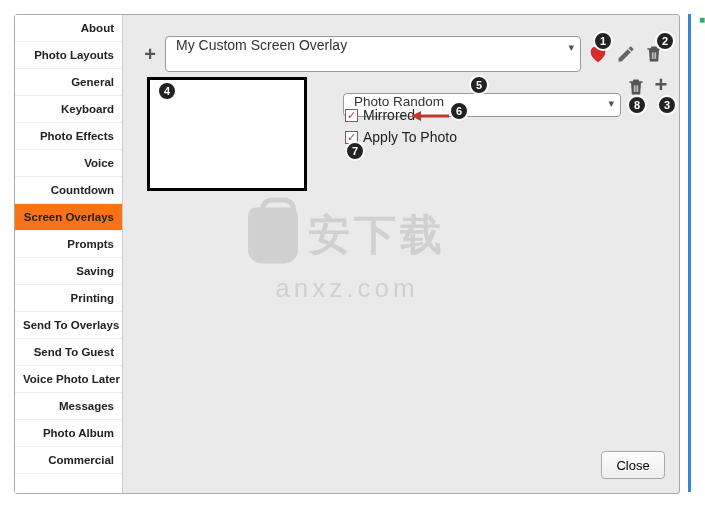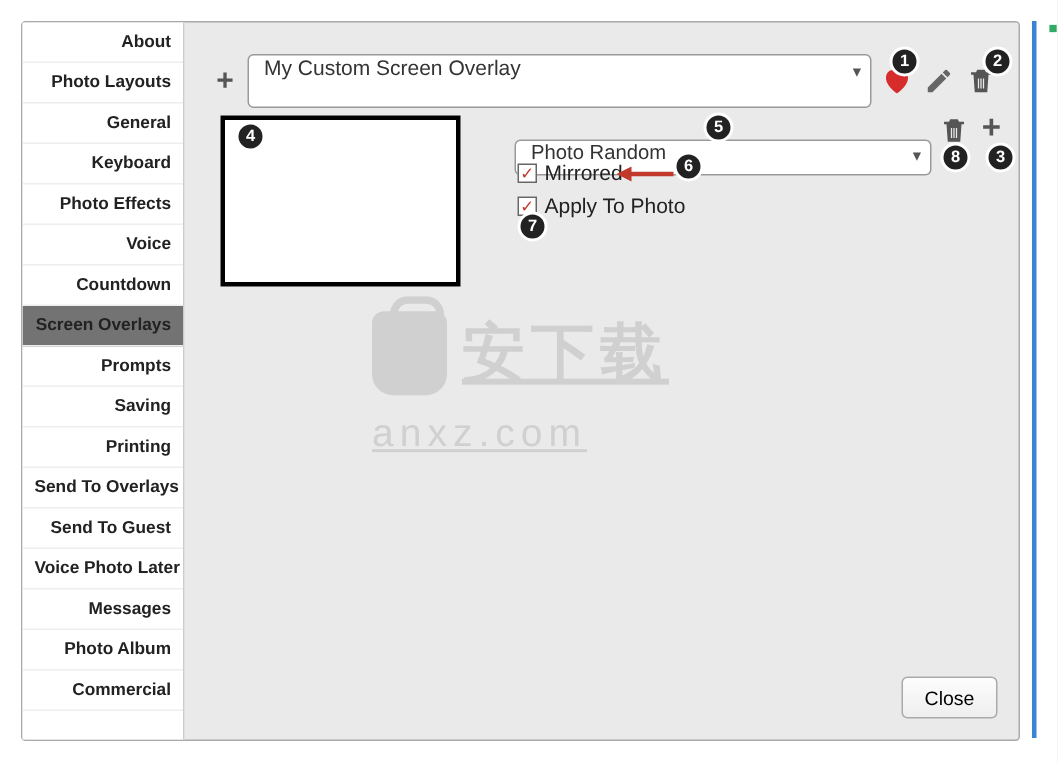--- a/index.html
+++ b/index.html
@@ -1,20 +1,20 @@
 <!DOCTYPE html>
 <html><head>
 <meta charset="utf-8">
 <style>
 * { box-sizing: border-box; margin: 0; padding: 0; }
 body { font-family: Arial, sans-serif; font-size: 13px; background: #fff; width: 705px; height: 510px; position: relative; overflow: hidden; }
 .window { position: absolute; left: 14px; top: 14px; width: 666px; height: 480px; background: #eaeaea; border: 1px solid #aaa; border-radius: 3px; }
 .sidebar { position: absolute; left: 0; top: 0; width: 108px; height: 100%; background: #fff; border-right: 1px solid #ccc; overflow: hidden; }
 .sidebar-item { padding: 7px 8px; font-size: 11.5px; font-weight: bold; color: #222; cursor: pointer; white-space: nowrap; border-bottom: 1px solid #eee; text-align: right; }
-.sidebar-item.selected { background: #737373; }
+.sidebar-item.selected { background: #f97316; }
 .content { position: absolute; left: 108px; top: 0; right: 0; bottom: 0; }
 .top-row { position: absolute; left: 18px; top: 26px; right: 14px; height: 26px; display: flex; align-items: center; gap: 6px; }
 .plus-icon { width: 18px; height: 18px; display: flex; align-items: center; justify-content: center; color: #555; font-size: 20px; font-weight: bold; cursor: pointer; }
 .overlay-select { flex: 1; height: 36px; background: #fff; border: 1px solid #999; border-radius: 4px; padding: 0 22px 0 10px; font-size: 14px; color: #333; position: relative; cursor: pointer; }
 .overlay-select::after { content: '▾'; position: absolute; right: 6px; top: 4px; font-size: 11px; color: #555; }
 .heart-icon svg { width: 22px; height: 22px; }
 .pencil-icon svg { width: 20px; height: 20px; }
 .trash-icon svg { width: 20px; height: 22px; }
 .icon-btn { cursor: pointer; display: flex; align-items: center; justify-content: center; width: 22px; height: 22px; }
 .preview-box { position: absolute; left: 24px; top: 62px; width: 160px; height: 114px; background: #fff; border: 3px solid #000; }
@@ -22,21 +22,21 @@
 .source-select::after { content: '▾'; position: absolute; right: 6px; top: 3px; font-size: 11px; color: #555; }
 .src-trash { position: absolute; left: 502px; top: 61px; }
 .src-plus { position: absolute; left: 528px; top: 60px; width: 20px; height: 20px; font-size: 22px; font-weight: bold; color: #555; cursor: pointer; display: flex; align-items: center; justify-content: center; }
 .check-row { position: absolute; left: 222px; display: flex; align-items: center; gap: 5px; font-size: 14px; color: #222; }
 .check-row.r1 { top: 92px; }
 .check-row.r2 { top: 114px; }
 .checkbox { width: 13px; height: 13px; border: 1px solid #666; background: #fff; display: inline-flex; align-items: center; justify-content: center; font-size: 11px; color: #c0392b; cursor: pointer; }
 .arrow { position: absolute; left: 288px; top: 94px; }
 .callout { position: absolute; width: 20px; height: 20px; border-radius: 50%; background: #222; border: 2px solid #fff; color: #fff; font-size: 11px; font-weight: bold; display: flex; align-items: center; justify-content: center; z-index: 50; }
 .close-btn { position: absolute; right: 14px; bottom: 14px; width: 64px; height: 28px; background: linear-gradient(#fdfdfd,#eee); border: 1px solid #aaa; border-radius: 4px; font-size: 13px; cursor: pointer; }
-.watermark { position: absolute; left: 50%; top: 50%; transform: translate(-50%,-48%); color: #bbb; opacity: 0.55; pointer-events: none; text-decoration: underline; }
+.watermark { position: absolute; left: 50%; top: 50%; transform: translate(-50%,-48%); text-align: center; color: #bbb; opacity: 0.55; pointer-events: none; }
 .watermark .wm-row1 { display: flex; align-items: center; gap: 10px; justify-content: center; }
 .watermark .wm-txt1 { font-size: 42px; font-weight: bold; letter-spacing: 4px; }
 .watermark .wm-txt2 { font-size: 26px; letter-spacing: 4px; margin-top: 10px; }
 .shield { width: 50px; height: 56px; background: #bbb; border-radius: 8px 8px 14px 14px; position: relative; }
 .shield::before { content: ''; position: absolute; top: -10px; left: 12px; width: 26px; height: 14px; border: 5px solid #bbb; border-bottom: none; border-radius: 12px 12px 0 0; }
 .bluebar { position: absolute; right: 14px; top: 14px; width: 3px; height: 478px; background: #3a84d6; }
 .rightfrag { position: absolute; right: 0px; top: 14px; font-size: 10px; color: #3a6; }
 </style>
 </head>
 <body>

